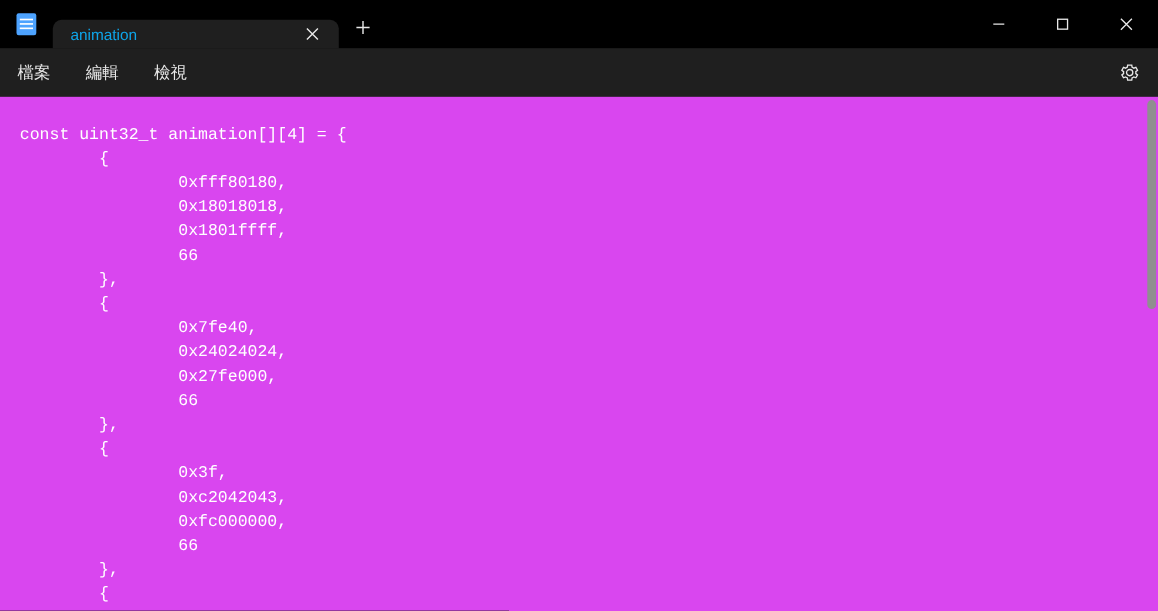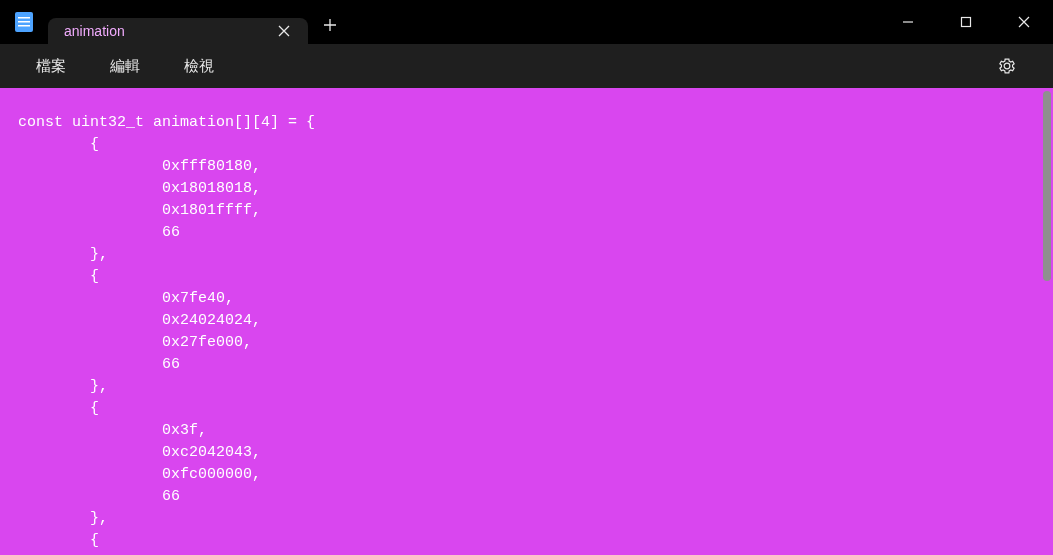--- a/index.html
+++ b/index.html
@@ -48,21 +48,21 @@
     }
     .tab {
       background: #1f1f1f;
       display: flex;
       align-items: center;
       padding: 0 10px 0 16px;
       min-width: 260px;
       border-top-left-radius: 8px;
       border-top-right-radius: 8px;
       margin-top: 18px;
-      color: #f0abfc;
+      color: #0ea5e9;
       font-size: 14px;
     }
     .tab-title {
       flex: 1;
     }
     .tab-close {
       width: 28px;
       height: 28px;
       display: flex;
       align-items: center;
@@ -92,22 +92,22 @@
       justify-content: center;
       color: #e8e8e8;
     }
     .win-btn svg { width: 12px; height: 12px; }
 
     .menubar {
       height: 44px;
       background: #1f1f1f;
       display: flex;
       align-items: center;
-      padding: 0 22px;
-      gap: 16px;
+      padding: 0 2px;
+      gap: 4px;
     }
     .menu-item {
       color: #e8e8e8;
       font-size: 15px;
       padding: 6px 14px;
       border-radius: 4px;
     }
     .menu-spacer { flex: 1; }
     .settings-btn {
       width: 36px;

